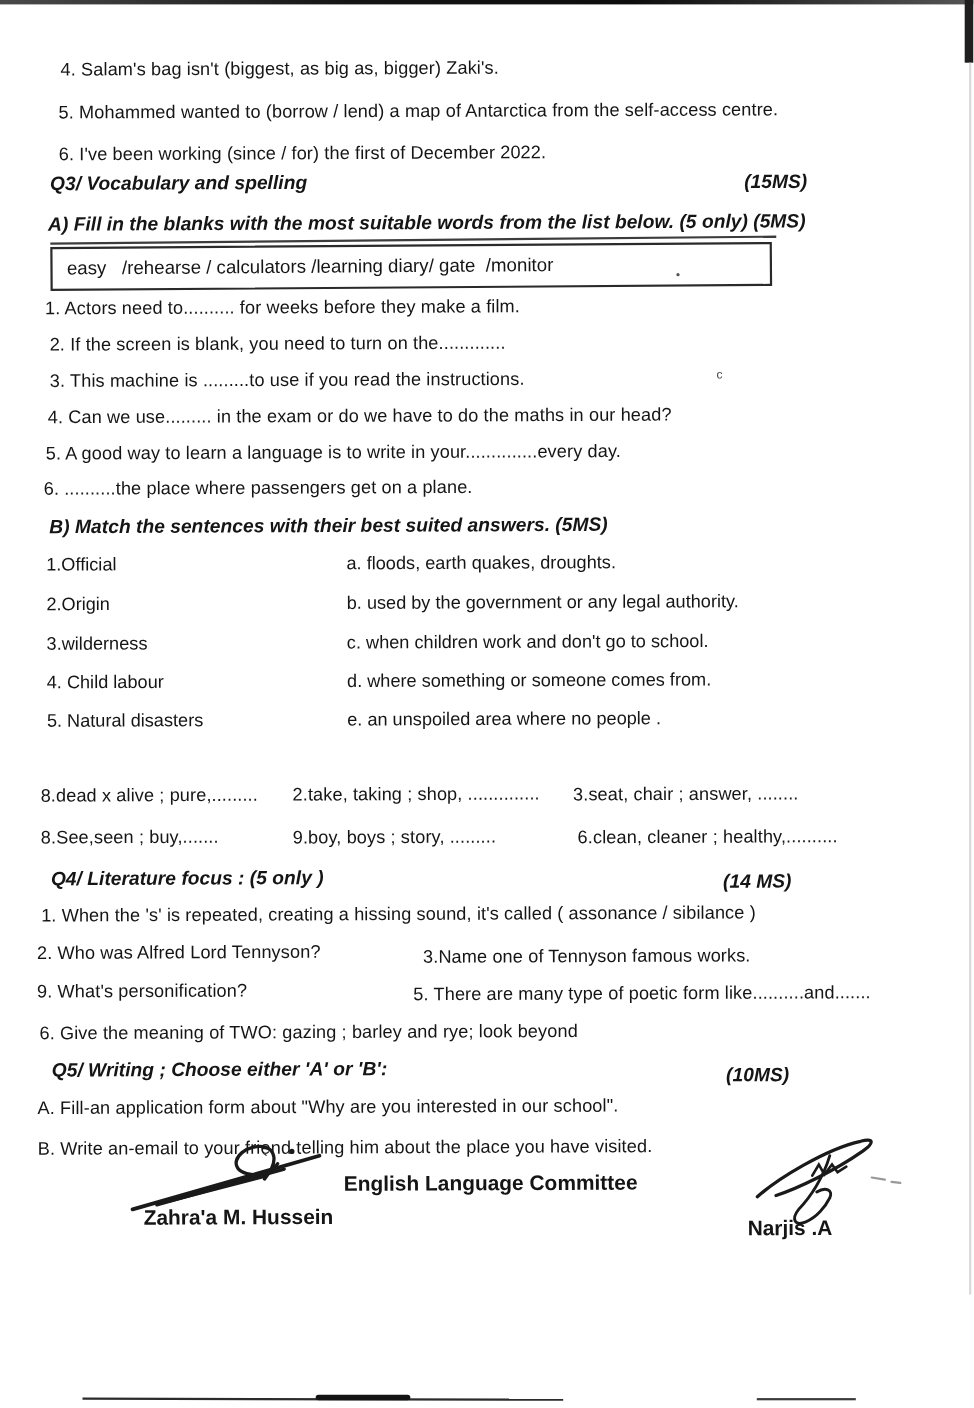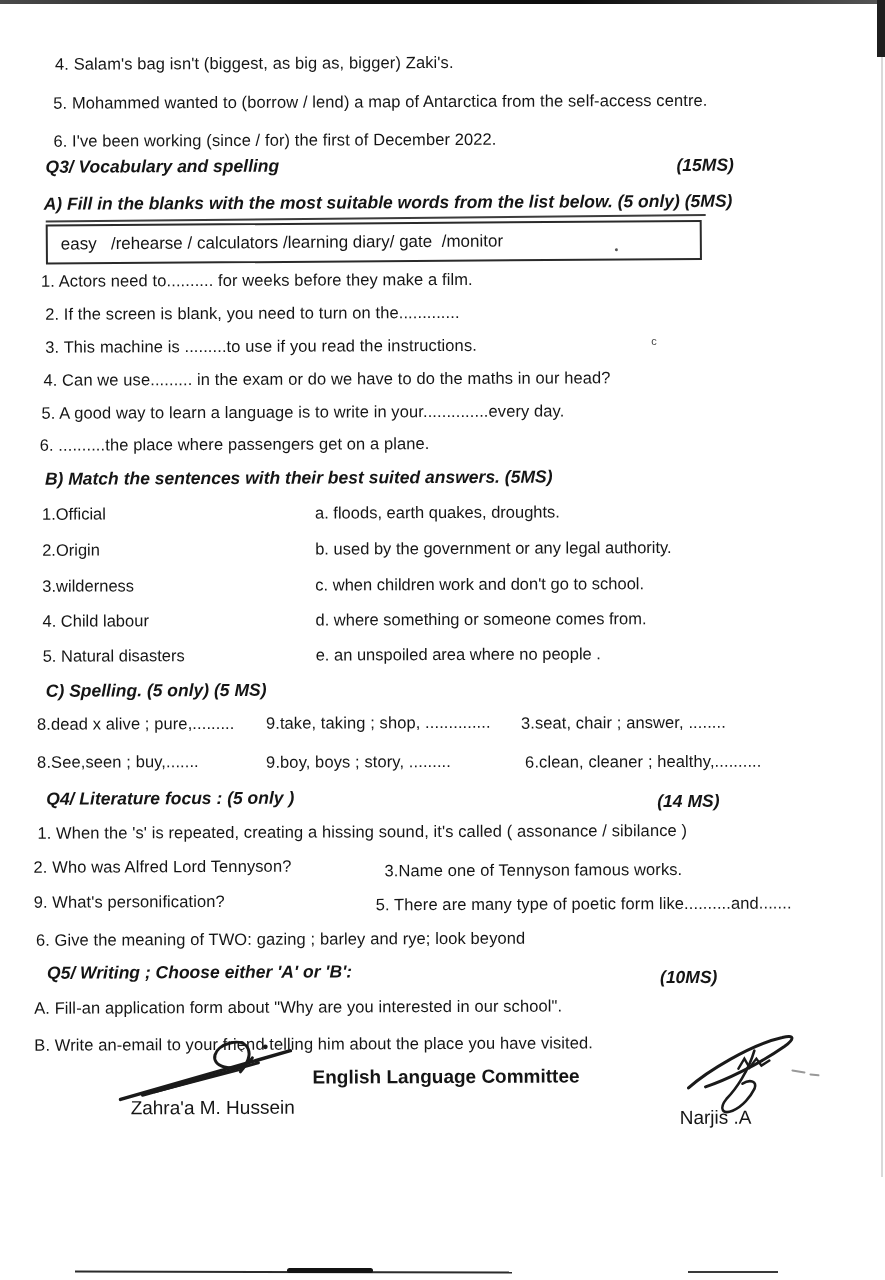--- a/index.html
+++ b/index.html
@@ -14,21 +14,21 @@
   .marks{position:absolute;white-space:nowrap;font-weight:bold;font-style:italic;font-size:17.5px;}
   .wordbank-box{
     position:absolute;left:47px;top:222px;width:656px;height:40px;
     border:2px solid #2a2a2a;box-sizing:border-box;transform:rotate(-0.15deg);
     display:flex;align-items:center;padding-left:13px;
   }
   .wordbank-topline{position:absolute;left:47px;top:217px;width:660px;height:2px;background:#3c3c3c;transform:rotate(-0.3deg);}
   .wordbank-text{font-size:17px;white-space:pre;}
   .match-row{position:absolute;left:42px;display:flex;white-space:nowrap;font-size:16.5px;}
   .match-left{width:273px;flex:none;}
-  .sig-name{position:absolute;white-space:nowrap;font-weight:normal;font-size:19px;}
+  .sig-name{position:absolute;white-space:nowrap;font-weight:bold;font-size:19px;}
   .committee{position:absolute;white-space:nowrap;font-weight:bold;font-size:19px;}
   .edge-top{position:absolute;left:0;top:0;width:885px;height:4px;
     background:linear-gradient(to right,#4a4a4a,#141414 35%,#0d0d0d 65%,#555555);}
   .edge-corner{position:absolute;left:877px;top:0;width:8px;height:57px;background:#1f1f1f;}
   .edge-right-faint{position:absolute;left:881px;top:57px;width:2px;height:1120px;background:#d9d9d9;}
   .scan-line-a{position:absolute;left:75px;top:1271px;width:437px;height:2px;background:#2b2b2b;transform:rotate(0.12deg);}
   .scan-blob{position:absolute;left:287px;top:1268px;width:86px;height:5px;background:#131313;border-radius:3px;}
   .scan-line-b{position:absolute;left:688px;top:1271px;width:90px;height:2px;background:#3a3a3a;}
   .speck{position:absolute;color:#444;}
   svg.sig{position:absolute;overflow:visible;}
@@ -74,23 +74,22 @@
   </div>
   <div class="match-row" style="top:610px">
     <span class="match-left">4. Child labour</span>
     <span class="match-right">d. where something or someone comes from.</span>
   </div>
   <div class="match-row" style="top:645px">
     <span class="match-left">5. Natural disasters</span>
     <span class="match-right">e. an unspoiled area where no people .</span>
   </div>
 
-  <div class="line hdr" style="left:45px;top:679px">C) Spelling. (5 only) (5 MS)</div>
   <div class="line" style="left:36px;top:713px">8.dead x alive ; pure,.........</div>
-  <div class="line" style="left:265px;top:713px">9.take, taking ; shop, ..............</div>
+  <div class="line" style="left:265px;top:713px">2.take, taking ; shop, ..............</div>
   <div class="line" style="left:520px;top:714px">3.seat, chair ; answer, ........</div>
   <div class="line" style="left:36px;top:751px">8.See,seen  ; buy,.......</div>
   <div class="line" style="left:265px;top:752px">9.boy, boys ; story, .........</div>
   <div class="line" style="left:524px;top:753px">6.clean, cleaner ; healthy,..........</div>
 
   <div class="line hdr" style="left:45px;top:787px">Q4/ Literature focus : (5 only )</div>
   <div class="marks" style="left:656px;top:792px">(14 MS)</div>
   <div class="line" style="left:36px;top:822px">1. When the 's' is repeated, creating a hissing sound, it's called ( assonance / sibilance )</div>
   <div class="line" style="left:32px;top:856px">2. Who was Alfred Lord Tennyson?</div>
   <div class="line" style="left:383px;top:861px">3.Name one of Tennyson famous works.</div>

